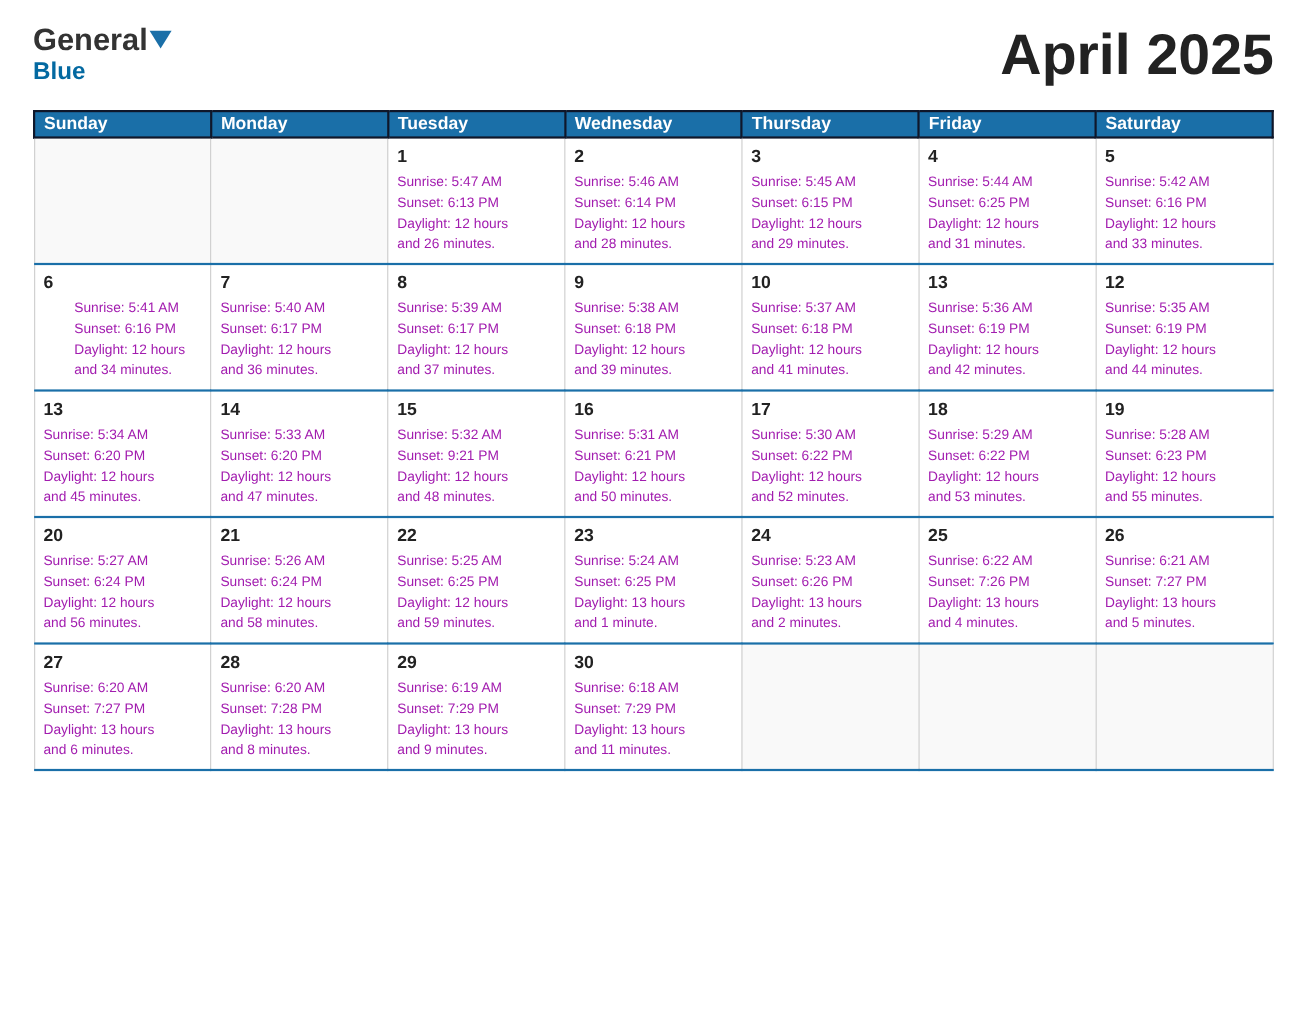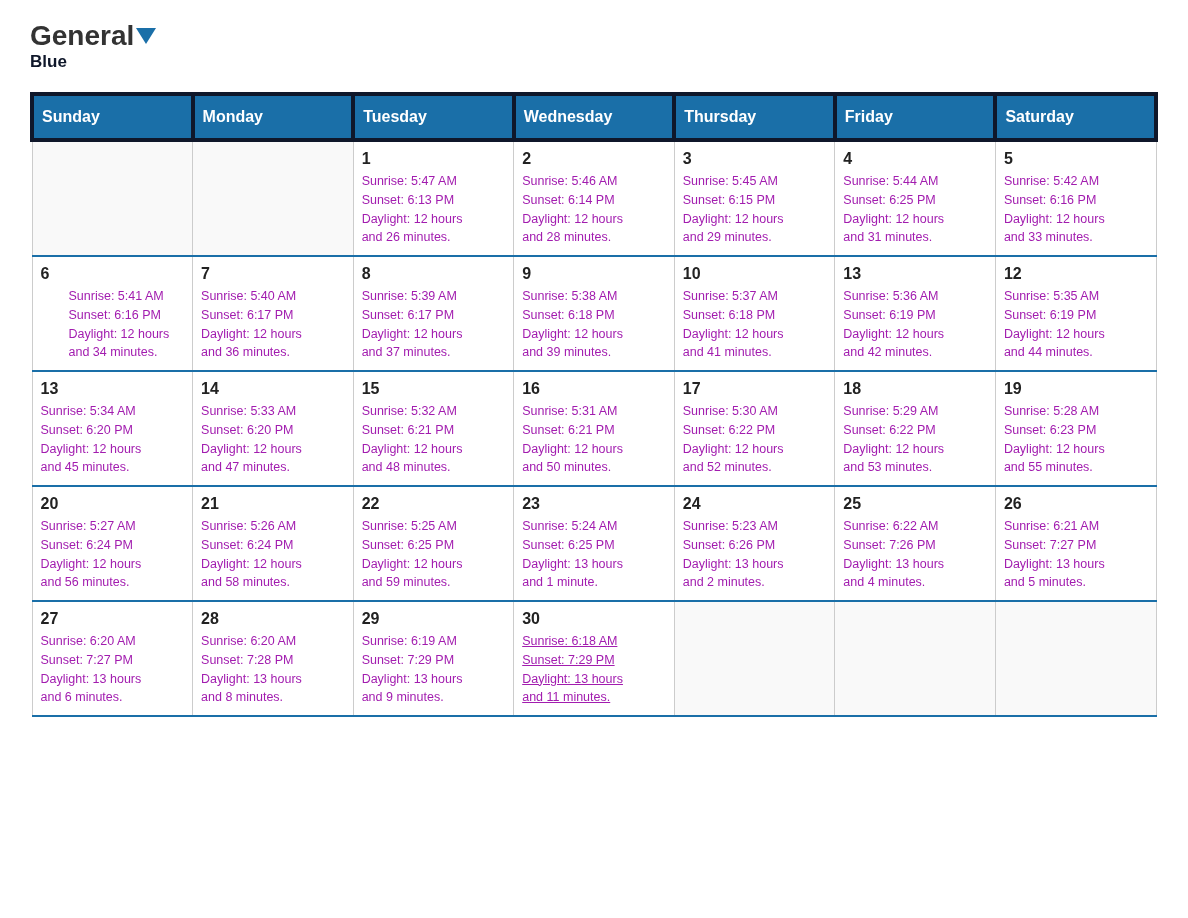--- a/index.html
+++ b/index.html
@@ -30,23 +30,23 @@
       display: inline-block;
       width: 0;
       height: 0;
       border-left: 10px solid transparent;
       border-right: 10px solid transparent;
       border-top: 16px solid #1a6fa8;
       margin-left: 2px;
       vertical-align: middle;
     }
     .logo-sub {
-      font-size: 17px;
-      font-weight: bold;
-      color: #0f172a;
+      font-size: 22px;
+      font-weight: bold;
+      color: #0369a1;
     }
     .title-block {
       text-align: right;
     }
     .title-block h1 {
       font-size: 52px;
       font-weight: bold;
       color: #222;
     }
     .title-block h2 {
@@ -56,23 +56,23 @@
     }
     .calendar {
       width: 100%;
       border-collapse: collapse;
     }
     .calendar thead tr th {
       background-color: #1a6fa8;
       color: #fff;
       font-size: 16px;
       font-weight: bold;
-      padding: 12px 8px;
+      padding: 2px 8px;
       text-align: left;
-      border: 4px solid #0f172a;
+      border: 2px solid #0f172a;
     }
     .calendar tbody tr td {
       border: 1px solid #ccc;
       vertical-align: top;
       padding: 8px;
       width: calc(100% / 7);
       min-height: 110px;
     }
     .calendar tbody tr {
       border-bottom: 2px solid #1a6fa8;
@@ -98,20 +98,21 @@
 
 <div class="header">
   <div class="logo">
     <div style="display:flex;align-items:center;">
       <span class="logo-text">General</span>
       <span class="logo-triangle"></span>
     </div>
     <span class="logo-sub">Blue</span>
   </div>
   <div class="title-block">
+    <h1>April 2025</h1>
   </div>
 </div>
 
 <table class="calendar">
   <thead>
     <tr>
 
     <th>Sunday</th>
         <th>Monday</th>
         <th>Tuesday</th>
@@ -224,21 +225,21 @@
         <td>
           <span class="day-num">14</span>
           <div class="day-info" style="white-space: pre-line;">Sunrise: 5:33 AM
 Sunset: 6:20 PM
 Daylight: 12 hours
 and 47 minutes.</div>
         </td>
         <td>
           <span class="day-num">15</span>
           <div class="day-info" style="white-space: pre-line;">Sunrise: 5:32 AM
-Sunset: 6:21 PM
+Sunset: 9:21 PM
 Daylight: 12 hours
 and 48 minutes.</div>
         </td>
         <td>
           <span class="day-num">16</span>
           <div class="day-info" style="white-space: pre-line;">Sunrise: 5:31 AM
 Sunset: 6:21 PM
 Daylight: 12 hours
 and 50 minutes.</div>
         </td>
@@ -332,21 +333,21 @@
         </td>
         <td>
           <span class="day-num">29</span>
           <div class="day-info" style="white-space: pre-line;">Sunrise: 6:19 AM
 Sunset: 7:29 PM
 Daylight: 13 hours
 and 9 minutes.</div>
         </td>
         <td>
           <span class="day-num">30</span>
-          <div class="day-info" style="white-space: pre-line; text-decoration: underline;">Sunrise: 6:18 AM
+          <div class="day-info" style="white-space: pre-line;">Sunrise: 6:18 AM
 Sunset: 7:29 PM
 Daylight: 13 hours
 and 11 minutes.</div>
         </td>
         <td class="empty-cell"></td>
         <td class="empty-cell"></td>
         <td class="empty-cell"></td>
       </tr>
     </tbody>
 </table>

